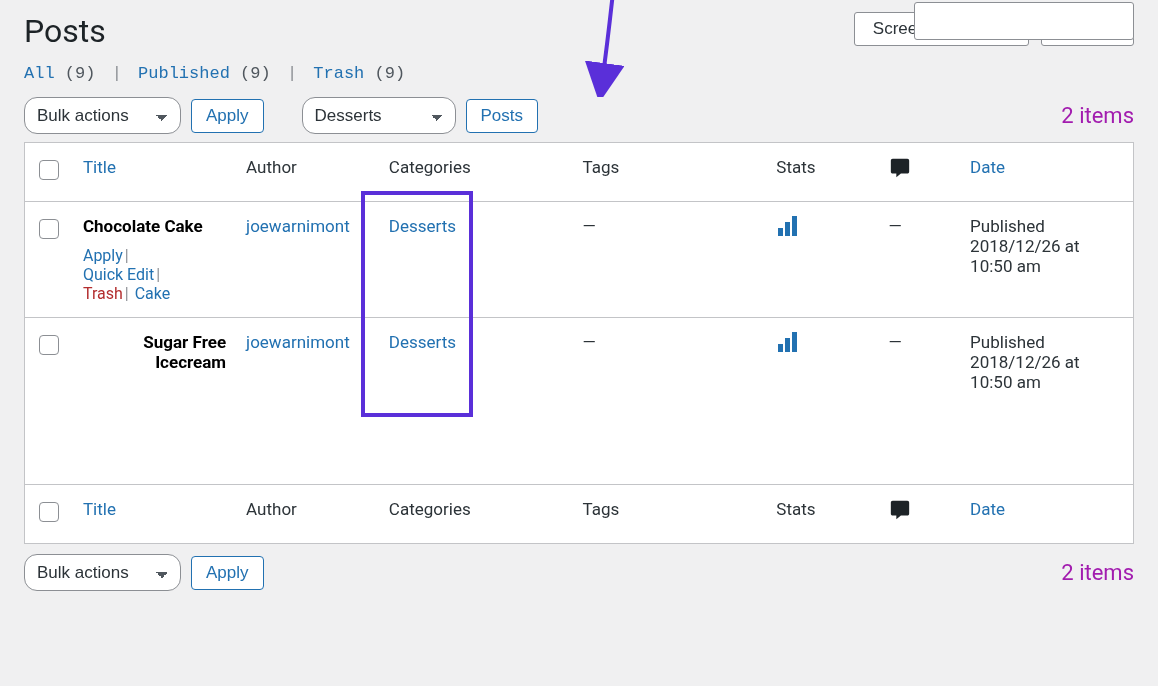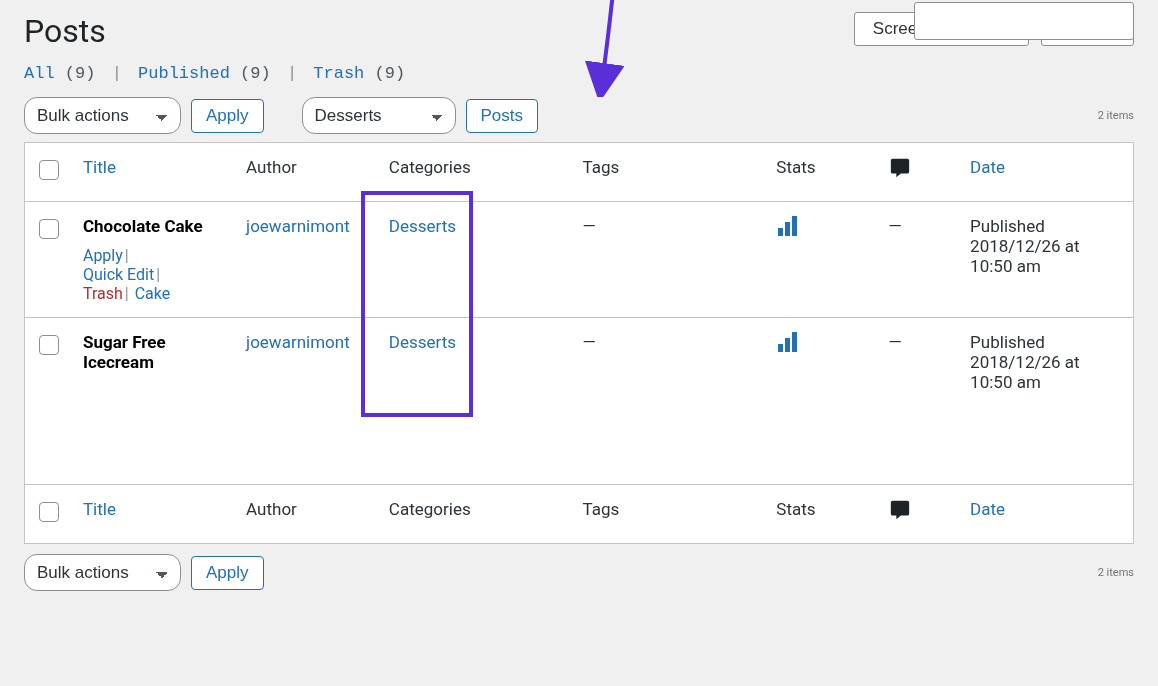--- a/index.html
+++ b/index.html
@@ -48,21 +48,21 @@
   .screen-help .btn-plain { padding: 6px 18px; }
   .subsub { margin: 14px 0 14px 0; font-size: 17px; font-family: Liberation Mono, monospace; }
   .subsub .sep { color: #8c8f94; margin: 0 6px; }
   .subsub .count { color: #50575e; }
   .filters-row { display: flex; align-items: center; justify-content: space-between; margin-bottom: 8px; }
   .filters-left { display: flex; align-items: center; gap: 10px; }
   .search-wrap { display: flex; align-items: center; gap: 10px; margin-top: -58px; }
   .search-input {
     border: 1px solid #8c8f94; background: #fff; height: 38px; width: 220px; border-radius: 3px; padding: 0 8px; font-size: 16px;
   }
-  .nitems { color: #737373; font-size: 11px; text-align: center; }
+  .nitems { color: #a21caf; font-size: 22px; text-align: center; }
   select.wp-select {
     appearance: none;
     border: 1px solid #8c8f94; background: #fff; border-radius: 13px;
     font-size: 17px; padding: 8px 34px 8px 12px; color: #2c3338;
     background-image: linear-gradient(45deg, transparent 50%, #50575e 50%),
                       linear-gradient(135deg, #50575e 50%, transparent 50%);
     background-position: calc(100% - 18px) 17px, calc(100% - 12px) 17px;
     background-size: 6px 6px, 6px 6px;
     background-repeat: no-repeat;
     cursor: pointer;
@@ -216,21 +216,21 @@
                 <rect x="9" y="6" width="5" height="14" fill="#2271b1"></rect>
                 <rect x="16" y="0" width="5" height="20" fill="#2271b1"></rect>
               </svg>
       </span>
     </td>
     <td class="dash" style="">—</td>
     <td class="date-cell" style="">Published<br>2018/12/26 at 10:50 am</td>
   </tr>
         <tr>
     <td class="col-cb" style="padding-bottom:90px;"><input type="checkbox" class="cb" style=""></td>
-    <td style="padding-bottom:112px;">
+    <td style="padding-bottom:112px;text-align:right;">
       <a class="row-title">Sugar Free Icecream</a>
       
     </td>
     <td style="padding-bottom:90px;"><a class="link">joewarnimont</a></td>
     <td style="padding-bottom:90px;"><a class="link">Desserts</a></td>
     <td class="dash" style="padding-bottom:90px;">—</td>
     <td style="padding-bottom:90px;">
       <span class="stats-icon">
         <svg viewBox="0 0 24 20">
                 <rect x="2" y="12" width="5" height="8" fill="#2271b1"></rect>

